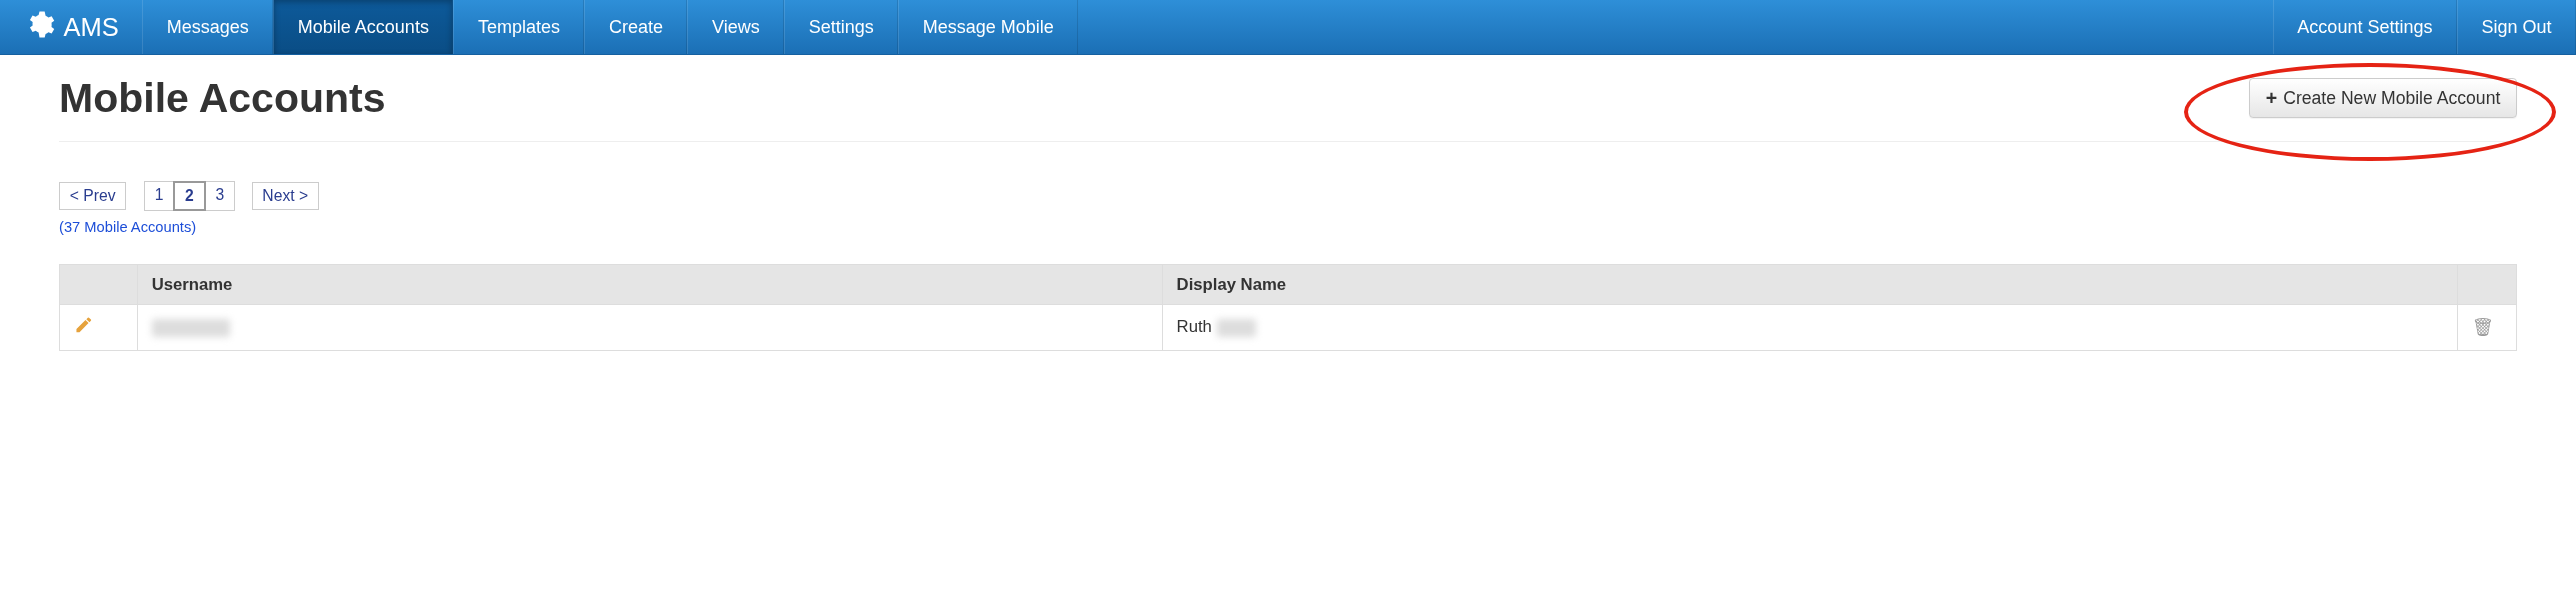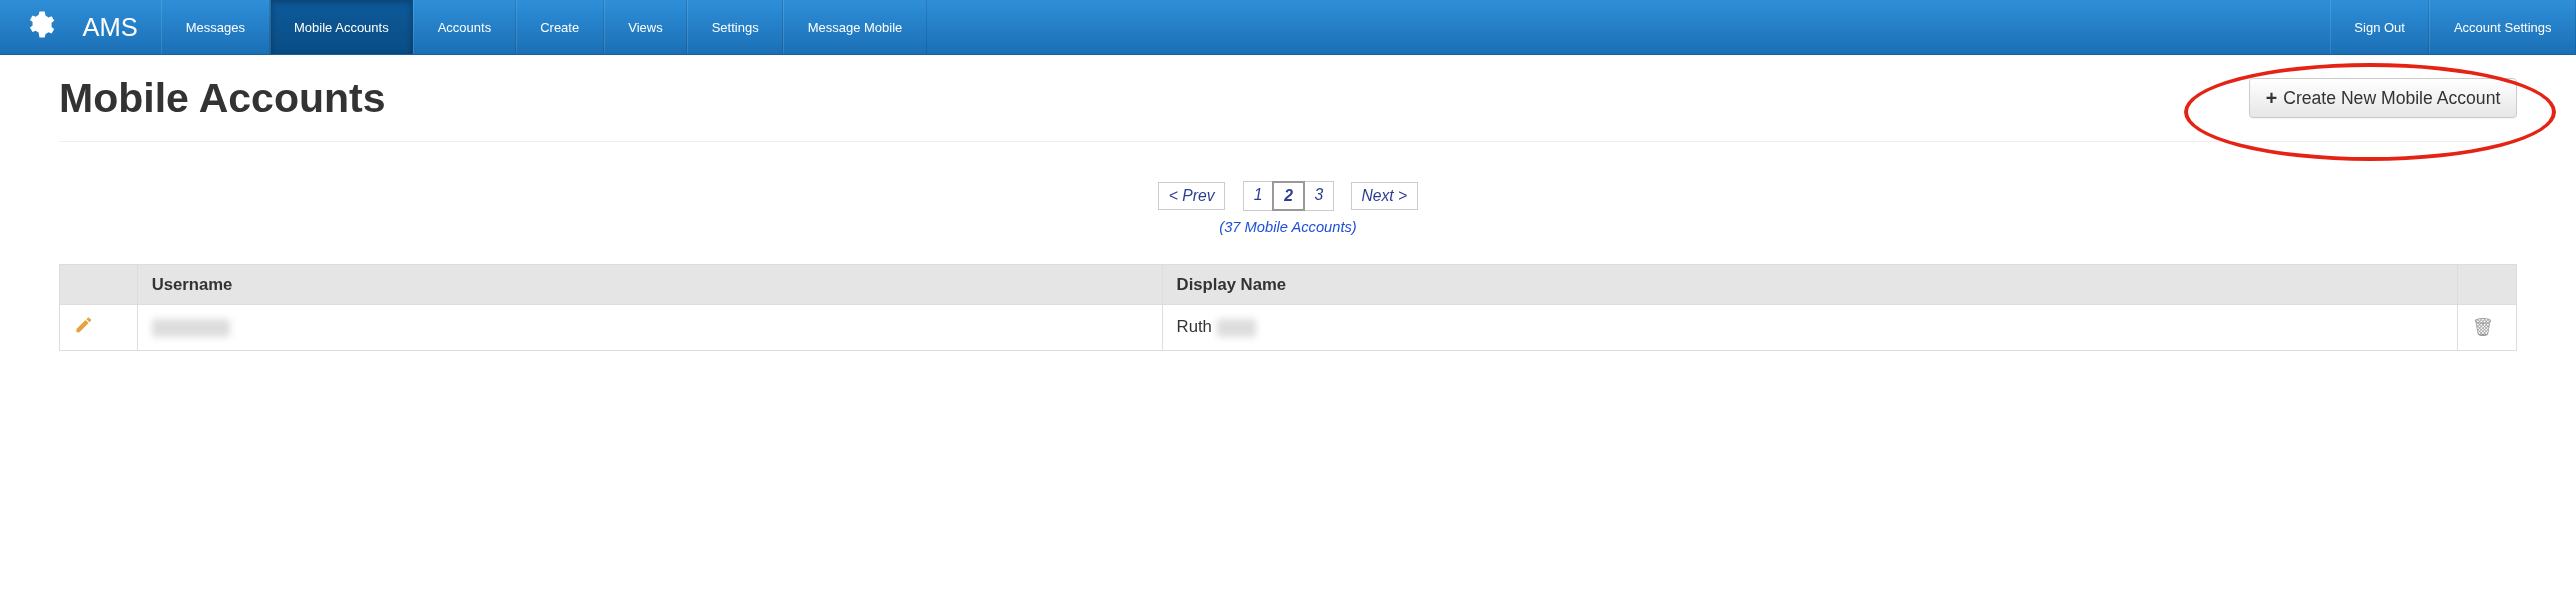--- a/index.html
+++ b/index.html
@@ -15,37 +15,37 @@
       height: 55px;
       border-bottom: 1px solid #1560a0;
     }
     .nav-brand {
       display: flex;
       align-items: center;
       padding: 0 23.5px;
       color: #fff;
       font-size: 25.5px;
       font-weight: 300;
-      gap: 28px;
+      gap: 9px;
     }
     .gear-icon {
       width: 31px;
       height: 31px;
       fill: #fff;
     }
     .nav-items {
       display: flex;
       flex: 1;
     }
     .nav-item {
       display: flex;
       align-items: center;
       padding: 0 23.5px;
       color: #fff;
-      font-size: 13px;
+      font-size: 18px;
       cursor: pointer;
       border-left: 1px solid rgba(255,255,255,0.12);
       border-right: 1px solid rgba(0,0,0,0.12);
     }
     .nav-item.active {
       background: linear-gradient(to bottom, #0d5a9a, #0a4d85);
       box-shadow: inset 0 2px 5.9px rgba(0,0,0,0.3);
     }
     .nav-right {
       display: flex;
@@ -88,23 +88,21 @@
       position: absolute;
       right: -39px;
       top: -11.8px;
       width: 372px;
       height: 98px;
       border: 4.9px solid #e52314;
       border-radius: 50%;
       pointer-events: none;
     }
     .pagination-wrap {
-      text-align: center;
       margin: 39px 0 9.8px;
-      font-style: italic;
     }
     .pagination {
       display: inline-flex;
       gap: 17.6px;
       align-items: center;
       margin-bottom: 7.8px;
     }
     .page-group {
       display: inline-flex;
     }
@@ -167,29 +165,29 @@
     <span>
       <svg class="gear-icon" viewBox="0 0 24 24">
           <path d="M12 8a4 4 0 100 8 4 4 0 000-8zm9.4 4a7.5 7.5 0 00-.1-1.3l2.1-1.6-2-3.5-2.5 1a7.6 7.6 0 00-2.2-1.3L16 2h-4l-.7 2.7a7.6 7.6 0 00-2.2 1.3l-2.5-1-2 3.5 2.1 1.6a7.5 7.5 0 000 2.6L4.6 14.3l2 3.5 2.5-1a7.6 7.6 0 002.2 1.3L12 22h4l.7-2.7a7.6 7.6 0 002.2-1.3l2.5 1 2-3.5-2.1-1.6c.1-.4.1-.9.1-1.3z"></path>
         </svg>
     </span>
     <span>AMS</span>
   </div>
   <div class="nav-items">
     <div class="nav-item">Messages</div>
     <div class="nav-item active">Mobile Accounts</div>
-    <div class="nav-item">Accounts</div>
+    <div class="nav-item">Templates</div>
     <div class="nav-item">Create</div>
     <div class="nav-item">Views</div>
     <div class="nav-item">Settings</div>
     <div class="nav-item">Message Mobile</div>
   </div>
   <div class="nav-right">
+    <div class="nav-item">Account Settings</div>
     <div class="nav-item">Sign Out</div>
-    <div class="nav-item">Account Settings</div>
   </div>
 </div>
 
 <div class="page-content">
   <div class="page-header">
     <h1 class="page-title">Mobile Accounts</h1>
     <button class="btn">
       <span class="plus-icon">+</span>
       <span>Create New Mobile Account</span>
     </button>

